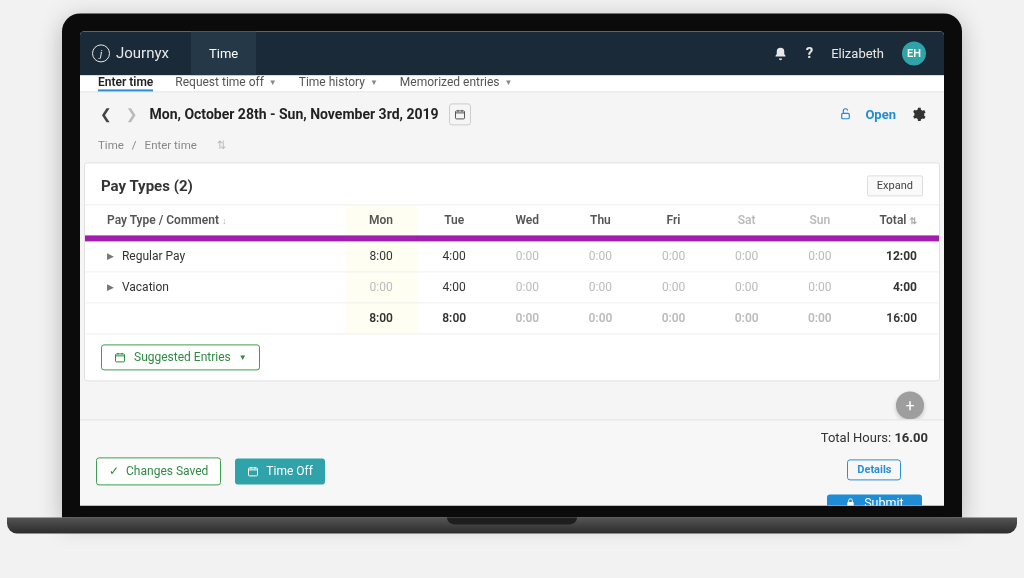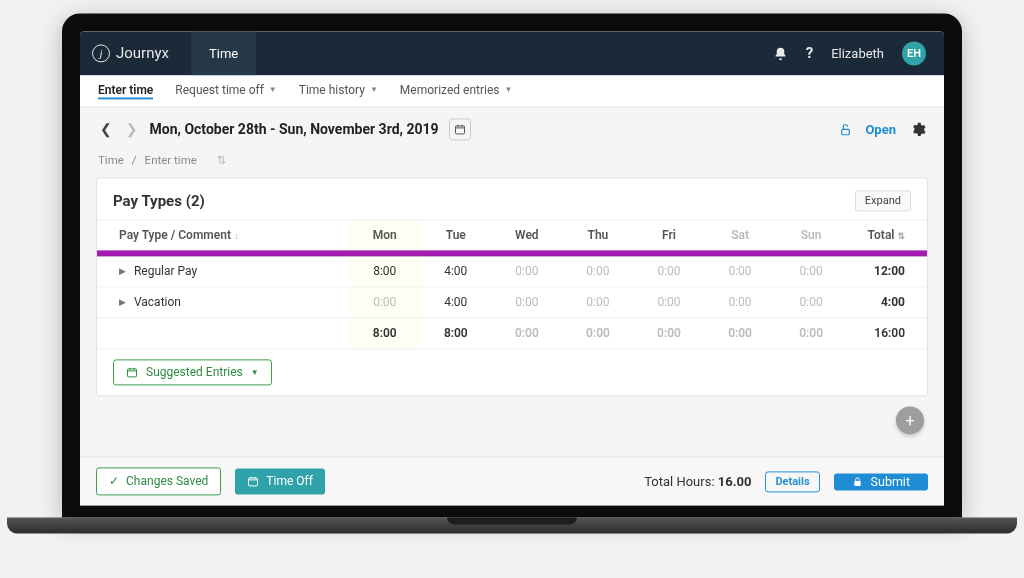--- a/index.html
+++ b/index.html
@@ -102,27 +102,27 @@
   .datebar {
     display: flex;
     align-items: center;
     padding: 10px 18px 8px;
     gap: 10px;
   }
   .nav-arrow { color: #444; font-size: 14px; cursor: pointer; padding: 4px 2px; }
   .date-range { font-weight: 700; font-size: 14px; color: #222; }
   .cal-btn { border: 1px solid #ccc; border-radius: 3px; width: 22px; height: 22px; display: flex; align-items: center; justify-content: center; font-size: 12px; cursor: pointer; color: #555; }
   .datebar-right { margin-left: auto; display: flex; align-items: center; gap: 14px; }
-  .open-status { color: #1f8dd6; font-weight: 700; font-size: 13px; display: flex; align-items: center; gap: 13px; }
+  .open-status { color: #1f8dd6; font-weight: 700; font-size: 13px; display: flex; gap: 13px; }
   .gear { font-size: 16px; color: #333; cursor: pointer; }
   
   .crumb { padding: 4px 18px 6px; color: #888; font-size: 11.5px; display: flex; align-items: center; gap: 8px; }
   
   .card {
-    margin: 4px 16px 0;
+    margin: 4px 4px 0;
     background: #fff;
     border: 1px solid #e1e1e1;
     border-radius: 3px;
     padding-bottom: 10px;
   }
   .card-head {
     display: flex; align-items: center; justify-content: space-between;
     padding: 12px 16px 8px;
   }
   .card-title { font-weight: 700; font-size: 15px; }
@@ -176,21 +176,21 @@
     padding: 10px 16px;
     display: flex; align-items: center; gap: 14px;
   }
   .pill {
     display: inline-flex; align-items: center; gap: 7px;
     padding: 6px 12px; border-radius: 3px; font-size: 12px;
   }
   .pill-saved { border: 1px solid #3a9f4f; color: #2f8a43; background: #fff; }
   .pill-saved .check { color: #2f8a43; font-size: 12px; }
   .pill-teal { background: #2fa3a9; color: #fff; cursor: pointer; }
-  .footer-right { margin-left: auto; display: flex; align-items: center; gap: 14px; }
+  .footer-right { margin-left: auto; display: flex; align-items: center; gap: 14px; flex-direction: column; }
   .total-hours { color: #333; font-size: 13px; }
   .total-hours b { font-weight: 700; }
   .details-link {
     border: 1px solid #2a8fd6; color: #2a8fd6;
     border-radius: 3px; padding: 3px 9px; font-size: 11px; cursor: pointer; font-weight: bold;
   }
   .submit-btn {
     background: #1f8dd6; color: #fff; border-radius: 3px;
     padding: 1px 18px; font-size: 12.5px; display: inline-flex;
     align-items: center; gap: 8px; cursor: pointer;

